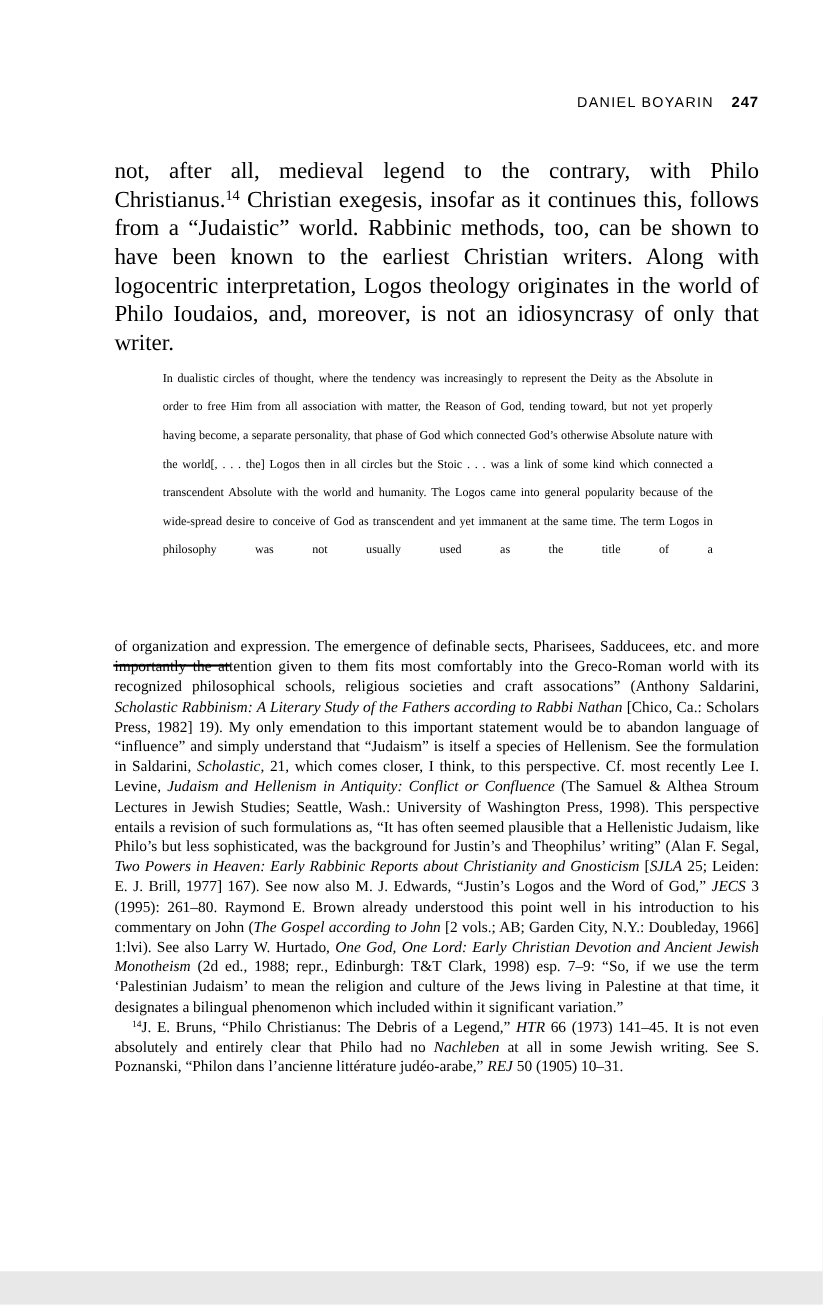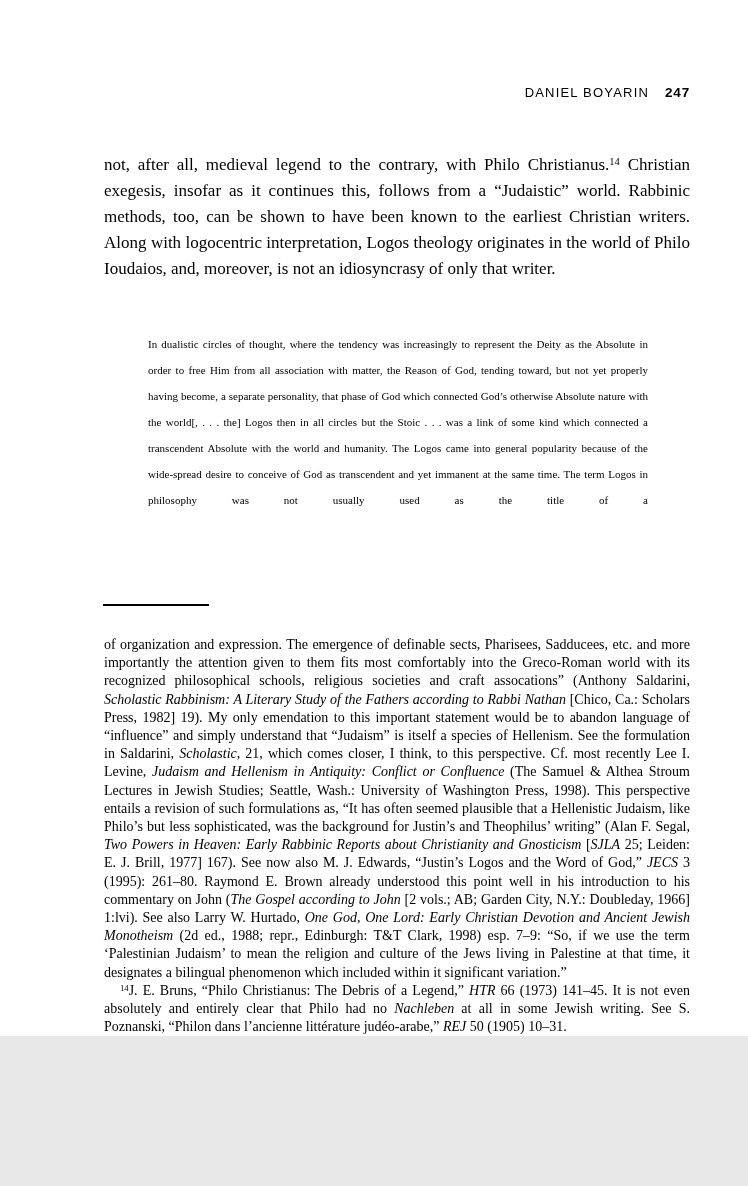--- a/index.html
+++ b/index.html
@@ -3,21 +3,21 @@
 <meta charset="utf-8">
 <style>
   html, body {
     margin: 0;
     padding: 0;
     background: #e8e8e8;
   }
   .page {
     position: relative;
     width: 748px;
-    height: 1036px;
+    height: 1156px;
     background: #ffffff;
     color: #000000;
     font-family: "Liberation Serif", serif;
     overflow: hidden;
   }
   .running-head {
     position: absolute;
     top: 85px;
     left: 104px;
     width: 586px;
@@ -28,24 +28,24 @@
     white-space: nowrap;
   }
   .running-head .page-number {
     font-weight: 700;
     font-size: 13.5px;
     margin-left: 16px;
     letter-spacing: 0.8px;
   }
   .opening-paragraph {
     position: absolute;
-    top: 135px;
+    top: 121px;
     left: 104px;
     width: 586px;
-    font-size: 17px;
+    font-size: 21px;
     line-height: 26px;
     text-align: justify;
   }
   .section-heading {
     position: absolute;
     top: 283px;
     left: 104px;
     font-size: 22px;
     white-space: nowrap;
   }
@@ -70,21 +70,21 @@
   .footnote-separator {
     position: absolute;
     top: 604px;
     left: 103px;
     width: 106px;
     height: 0;
     border-top: 2px solid #000;
   }
   .footnotes {
     position: absolute;
-    top: 636px;
+    top: 580px;
     left: 104px;
     width: 586px;
     font-size: 14px;
     line-height: 18.2px;
     text-align: justify;
   }
   .footnotes p {
     margin: 0;
   }
   .footnote-14 {

